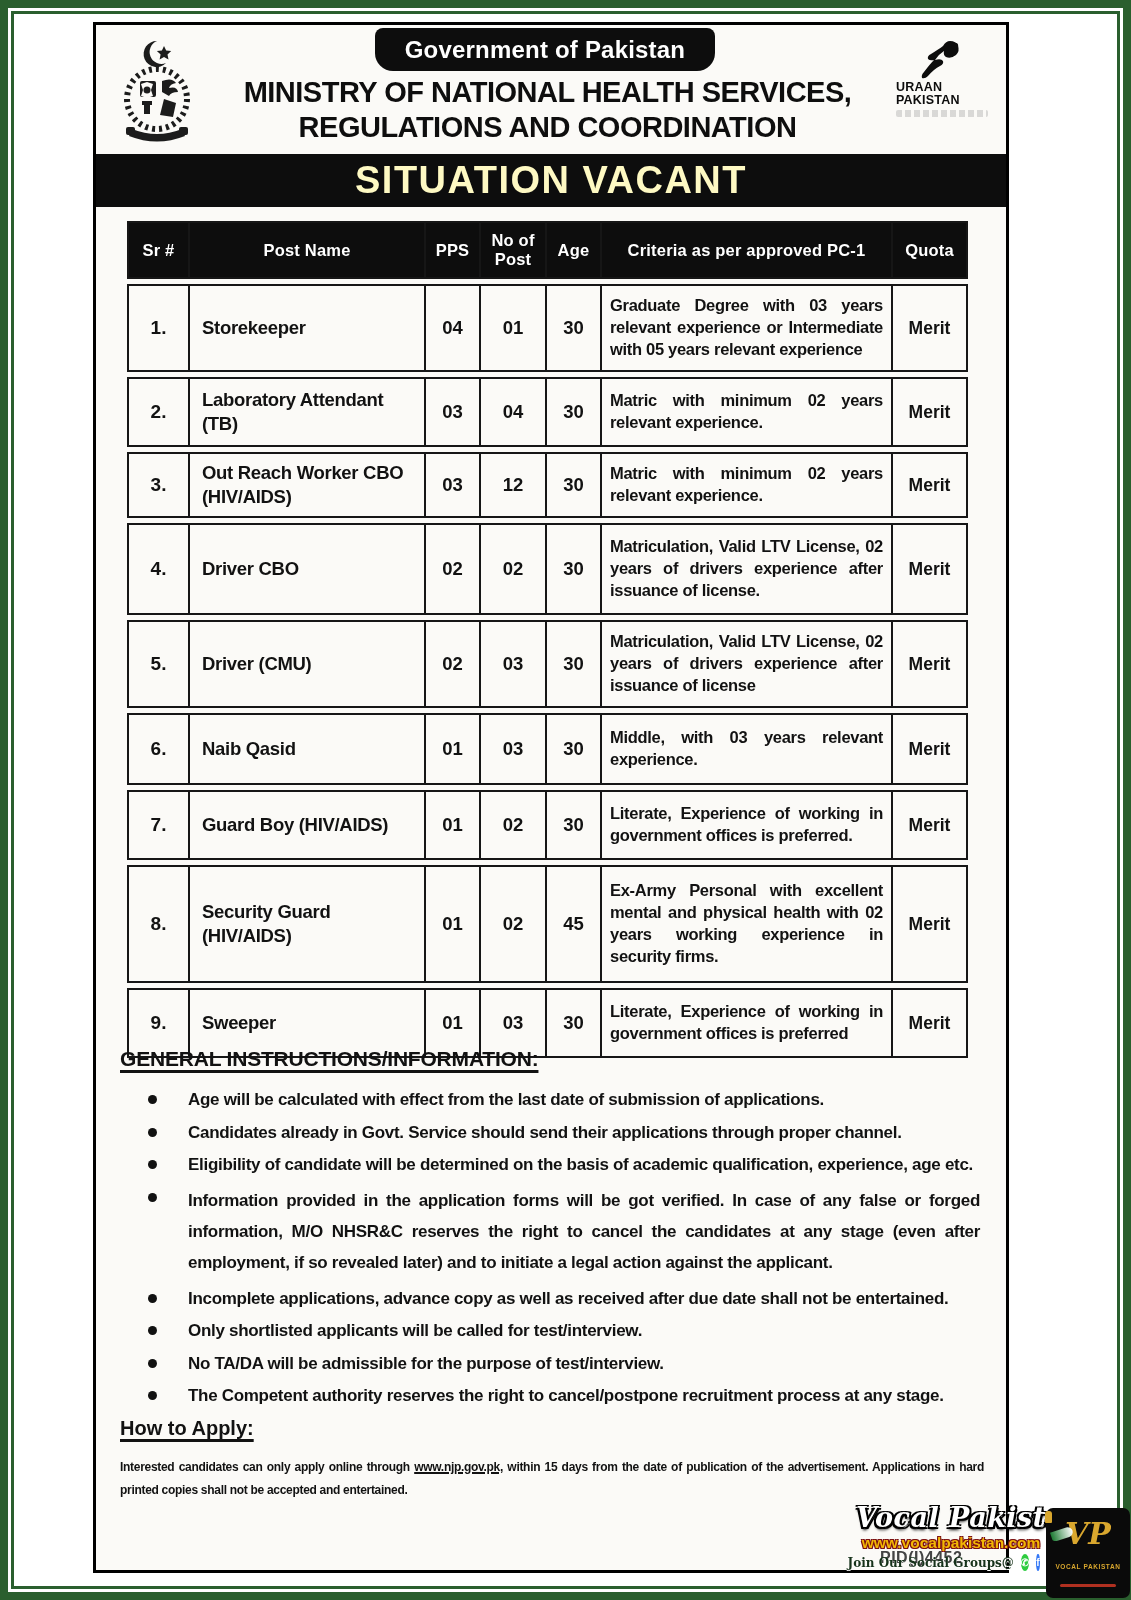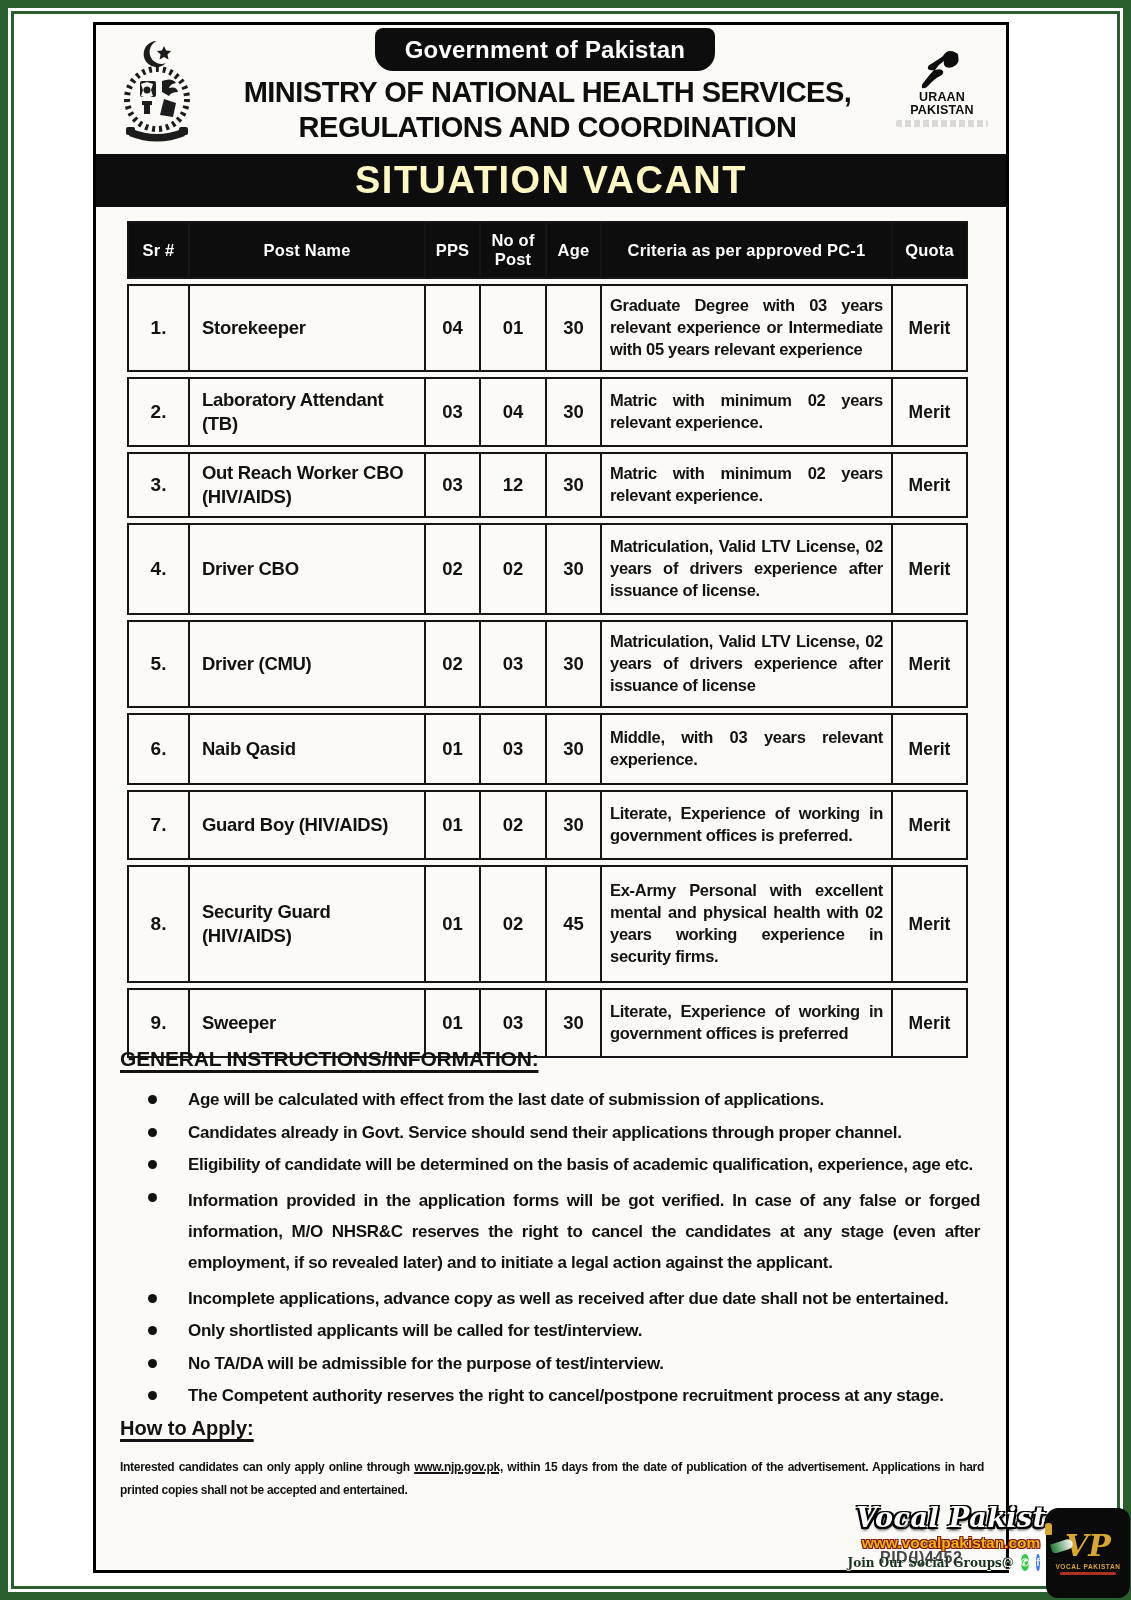--- a/index.html
+++ b/index.html
@@ -15,21 +15,21 @@
   .content { position:absolute; left:93px; top:22px; width:916px; height:1551px;
              background:#fbfaf7; border:3px solid #000000; z-index:2; }
 
   
   .emblem { position:absolute; left:16px; top:12px; width:90px; height:112px; }
   .gov-pill { position:absolute; left:279px; top:3px; width:340px; height:43px;
               background:#0d0d0d; color:#fff; border-radius:8px 8px 18px 18px;
               font-size:24px; font-weight:bold; text-align:center; line-height:43px; letter-spacing:0.2px; }
   .ministry { position:absolute; left:105px; right:112px; top:50px; text-align:center;
               font-size:29px; font-weight:bold; line-height:1.2; letter-spacing:-0.5px; color:#0e0e0e; }
-  .uraan { position:absolute; right:18px; top:24px; width:92px; text-align:center; }
+  .uraan { position:absolute; right:18px; top:14px; width:92px; text-align:left; }
   .uraan svg { display:block; margin:0 auto; }
   .uraan-txt { font-size:12.5px; font-weight:bold; line-height:1.05; letter-spacing:0.2px; color:#0d0d0d; }
   .uraan-urdu { margin-top:3px; height:7px; opacity:0.35;
     background:repeating-linear-gradient(90deg,#9a9a9a 0 6px, transparent 6px 9px); border-radius:2px; }
 
   .banner { position:absolute; left:0; right:0; top:129px; height:53px; background:#0d0d0d;
             color:#fef9c3; font-size:38px; font-weight:bold; text-align:center; line-height:53px; letter-spacing:1.5px; }
 
   
   table.jobs { position:absolute; left:31px; top:191px; border-collapse:separate; border-spacing:0 5px;
@@ -79,22 +79,22 @@
             text-shadow:-1px -1px 0 #7a1010, 1px -1px 0 #7a1010, -1px 1px 0 #7a1010, 1px 1px 0 #7a1010; }
   .wm-social { margin-top:2px; display:flex; align-items:center; justify-content:center; gap:7px; }
   .wm-social-label { font-family:"DejaVu Serif", serif; font-size:12px; font-weight:bold; color:#16321a;
             text-shadow:0 1px 0 #fff; white-space:nowrap; }
   .s-icon { display:inline-flex; align-items:center; justify-content:center; width:17px; height:17px;
             border-radius:50%; color:#fff; font-size:10px; font-weight:bold; }
   .s-wa { background:#2ecc40; } .s-fb { background:#3478f6; }
   .s-li { background:#0e76a8; border-radius:4px; font-size:9px; }
 
   .vp-logo { position:absolute; left:1046px; top:1508px; width:84px; height:90px; background:#0a0a0a;
-             border-radius:12px; z-index:5; display:flex; flex-direction:column; align-items:center;
-             justify-content:center; gap:2px; }
+             border-radius:7px; z-index:5; display:flex; flex-direction:column; align-items:center;
+             justify-content:center; gap:14px; }
   .vp-mono { font-family:"DejaVu Serif", serif; font-style:italic; font-weight:bold; font-size:30px;
              color:#d9a72e; line-height:1; position:relative; }
   .vp-mono .swoosh { position:absolute; left:-14px; top:10px; width:22px; height:10px;
              background:linear-gradient(90deg,#1d7a33,#fff); border-radius:0 10px 10px 50%;
              transform:rotate(-18deg); }
   .vp-mic { position:absolute; left:-20px; top:-8px; width:7px; height:12px; background:#d9a72e;
              border-radius:3px 3px 1px 1px; }
   .vp-name { font-size:6.5px; font-weight:bold; color:#d9a72e; letter-spacing:0.6px; }
   .vp-tag { width:56px; height:3px; background:#b03020; border-radius:2px; }
 </style>

